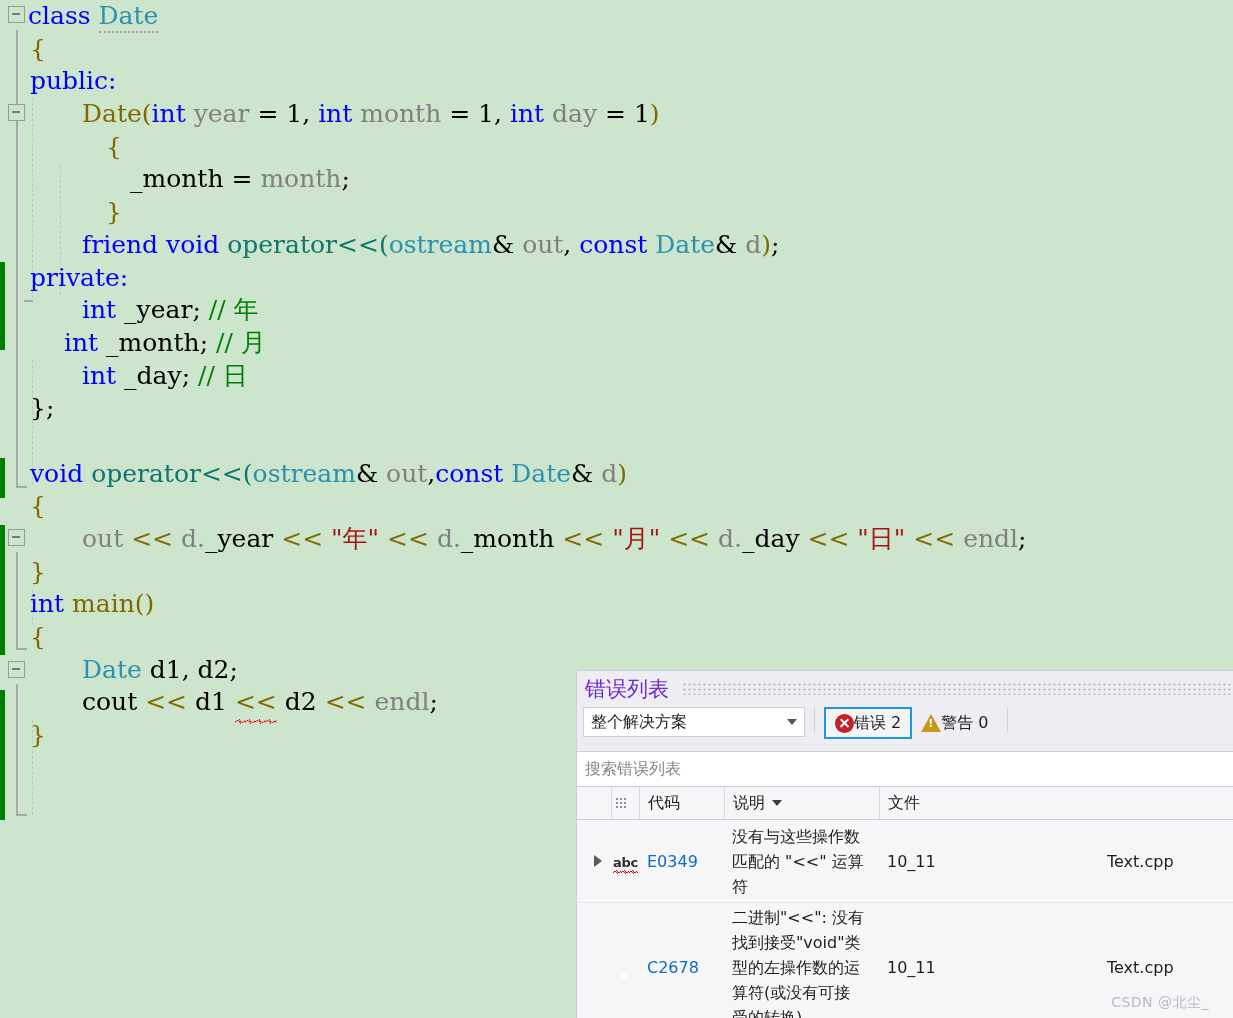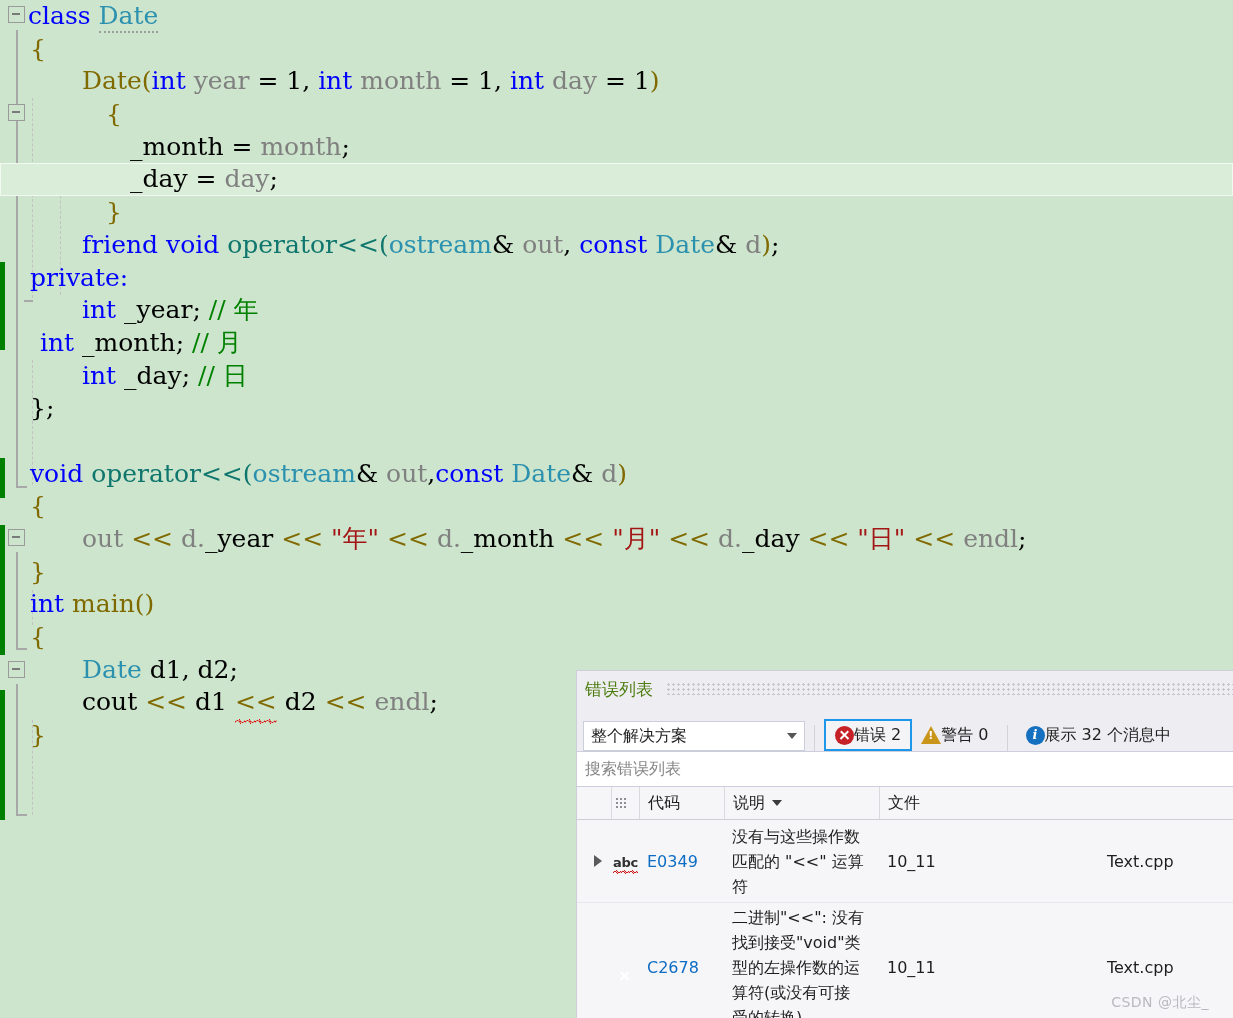--- a/index.html
+++ b/index.html
@@ -141,35 +141,35 @@
     box-sizing: border-box;
   }
   .panel-title-bar {
     height: 36px;
     display: flex;
     align-items: center;
     padding-left: 8px;
     background: #eeeef2;
   }
   .panel-title {
-    font-size: 17px;
-    color: #4d7c0f;
+    font-size: 21px;
+    color: #6d28d9;
     white-space: nowrap;
   }
   .grip {
     flex: 1;
     margin-left: 14px;
     height: 12px;
     background-image: radial-gradient(circle at 1.5px 1.5px, #c6c6cc 1.1px, transparent 1.2px);
     background-size: 5px 5px;
   }
   .toolbar {
     height: 44px;
     display: flex;
-    align-items: flex-end;
+    align-items: flex-start;
     padding: 0 6px;
     gap: 0;
   }
   .combo {
     width: 222px;
     height: 30px;
     background: #ffffff;
     border: 1px solid #cccedb;
     display: flex;
     align-items: center;
@@ -390,39 +390,39 @@
   <div class="guide" style="left:60px;top:165px;height:130px;"></div>
   <div class="guide" style="left:32px;top:590px;height:35px;"></div>
   <div class="guide" style="left:32px;top:720px;height:95px;"></div>
 
   <div class="code-area">
 
     <div class="ln"><span class="kw">class</span><span class="plain"> </span><span class="typ dotline">Date</span></div>
 
     <div class="ln" style="padding-left:30px;"><span class="op">{</span></div>
 
+    <div class="ln" style="padding-left:30px;"><span class="kw">public:</span></div>
 
     <div class="ln" style="padding-left:82px;"><span class="op">Date</span><span class="op">(</span><span class="kw">int</span><span> </span><span class="id">year</span><span> </span><span class="plain">=</span><span> </span><span class="num">1</span><span class="plain">,</span><span> </span><span class="kw">int</span><span> </span><span class="id">month</span><span> </span><span class="plain">=</span><span> </span><span class="num">1</span><span class="plain">,</span><span> </span><span class="kw">int</span><span> </span><span class="id">day</span><span> </span><span class="plain">=</span><span> </span><span class="num">1</span><span class="op">)</span></div>
 
     <div class="ln" style="padding-left:106px;"><span class="op">{</span></div>
 
 
     <div class="ln" style="padding-left:130px;"><span class="plain">_month</span><span> </span><span class="plain">=</span><span> </span><span class="id">month</span><span class="plain">;</span></div>
 
-    <div class="ln ln-hl" style="padding-left:130px;"><span class="plain">_day</span><span> </span><span class="plain">=</span><span> </span><span class="id">day</span><span class="plain">;</span></div>
 
     <div class="ln" style="padding-left:106px;"><span class="op">}</span></div>
 
     <div class="ln" style="padding-left:82px;"><span class="kw">friend</span><span> </span><span class="kw">void</span><span> </span><span class="fn">operator</span><span class="fn">&lt;&lt;</span><span class="fn">(</span><span class="typ">ostream</span><span class="ref">&amp;</span><span> </span><span class="id">out</span><span class="plain">,</span><span> </span><span class="kw">const</span><span> </span><span class="typ">Date</span><span class="ref">&amp;</span><span> </span><span class="id">d</span><span class="op">)</span><span class="plain">;</span></div>
 
     <div class="ln" style="padding-left:30px;"><span class="kw">private:</span></div>
 
     <div class="ln" style="padding-left:82px;"><span class="kw">int</span><span> </span><span class="plain">_year</span><span class="plain">;</span><span> </span><span class="cmt">// 年</span></div>
 
-    <div class="ln" style="padding-left:40px;"><span class="kw">int</span><span> </span><span class="plain">_month</span><span class="plain">;</span><span> </span><span class="cmt">// 月</span></div>
+    <div class="ln" style="padding-left:64px;"><span class="kw">int</span><span> </span><span class="plain">_month</span><span class="plain">;</span><span> </span><span class="cmt">// 月</span></div>
 
     <div class="ln" style="padding-left:82px;"><span class="kw">int</span><span> </span><span class="plain">_day</span><span class="plain">;</span><span> </span><span class="cmt">// 日</span></div>
 
     <div class="ln" style="padding-left:30px;"><span class="plain">};</span></div>
 
     <div class="ln"></div>
 
     <div class="ln" style="padding-left:30px;"><span class="kw">void</span><span> </span><span class="fn">operator</span><span class="fn">&lt;&lt;</span><span class="fn">(</span><span class="typ">ostream</span><span class="ref">&amp;</span><span> </span><span class="id">out</span><span class="plain">,</span><span class="kw">const</span><span> </span><span class="typ">Date</span><span class="ref">&amp;</span><span> </span><span class="id">d</span><span class="op">)</span></div>
 
     <div class="ln" style="padding-left:30px;"><span class="op">{</span></div>
@@ -464,24 +464,20 @@
       <span class="tb-btn-label">错误 2</span>
     </div>
 
     <div class="tb-btn">
       <span class="ic-warn"></span>
       <span class="tb-btn-label">警告 0</span>
     </div>
 
     <div class="tb-sep"></div>
 
-    <div class="tb-btn">
-      <span class="ic-info"></span>
-      <span class="tb-btn-label">展示 32 个消息中</span>
-    </div>
   </div>
 
   <div class="searchbar">
     <span class="search-placeholder">搜索错误列表</span>
   </div>
 
   <div class="grid">
 
     <div class="grid-head">
       <div class="gh first" style="width:34px;"></div>

